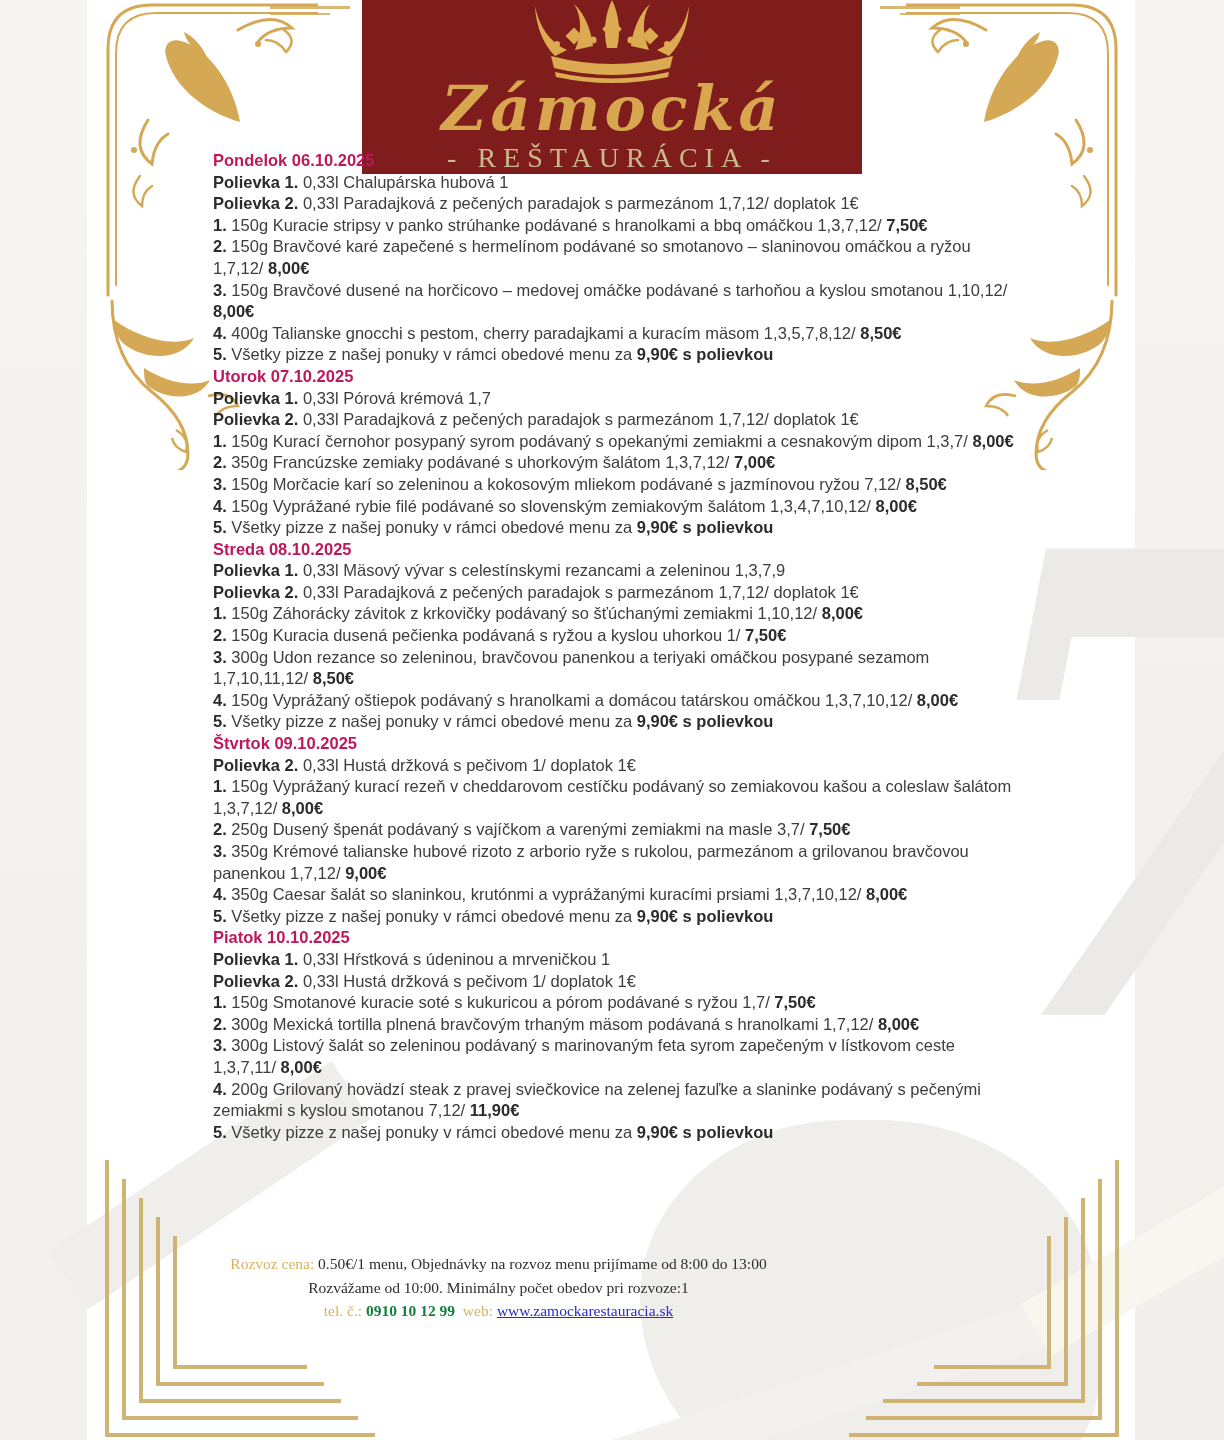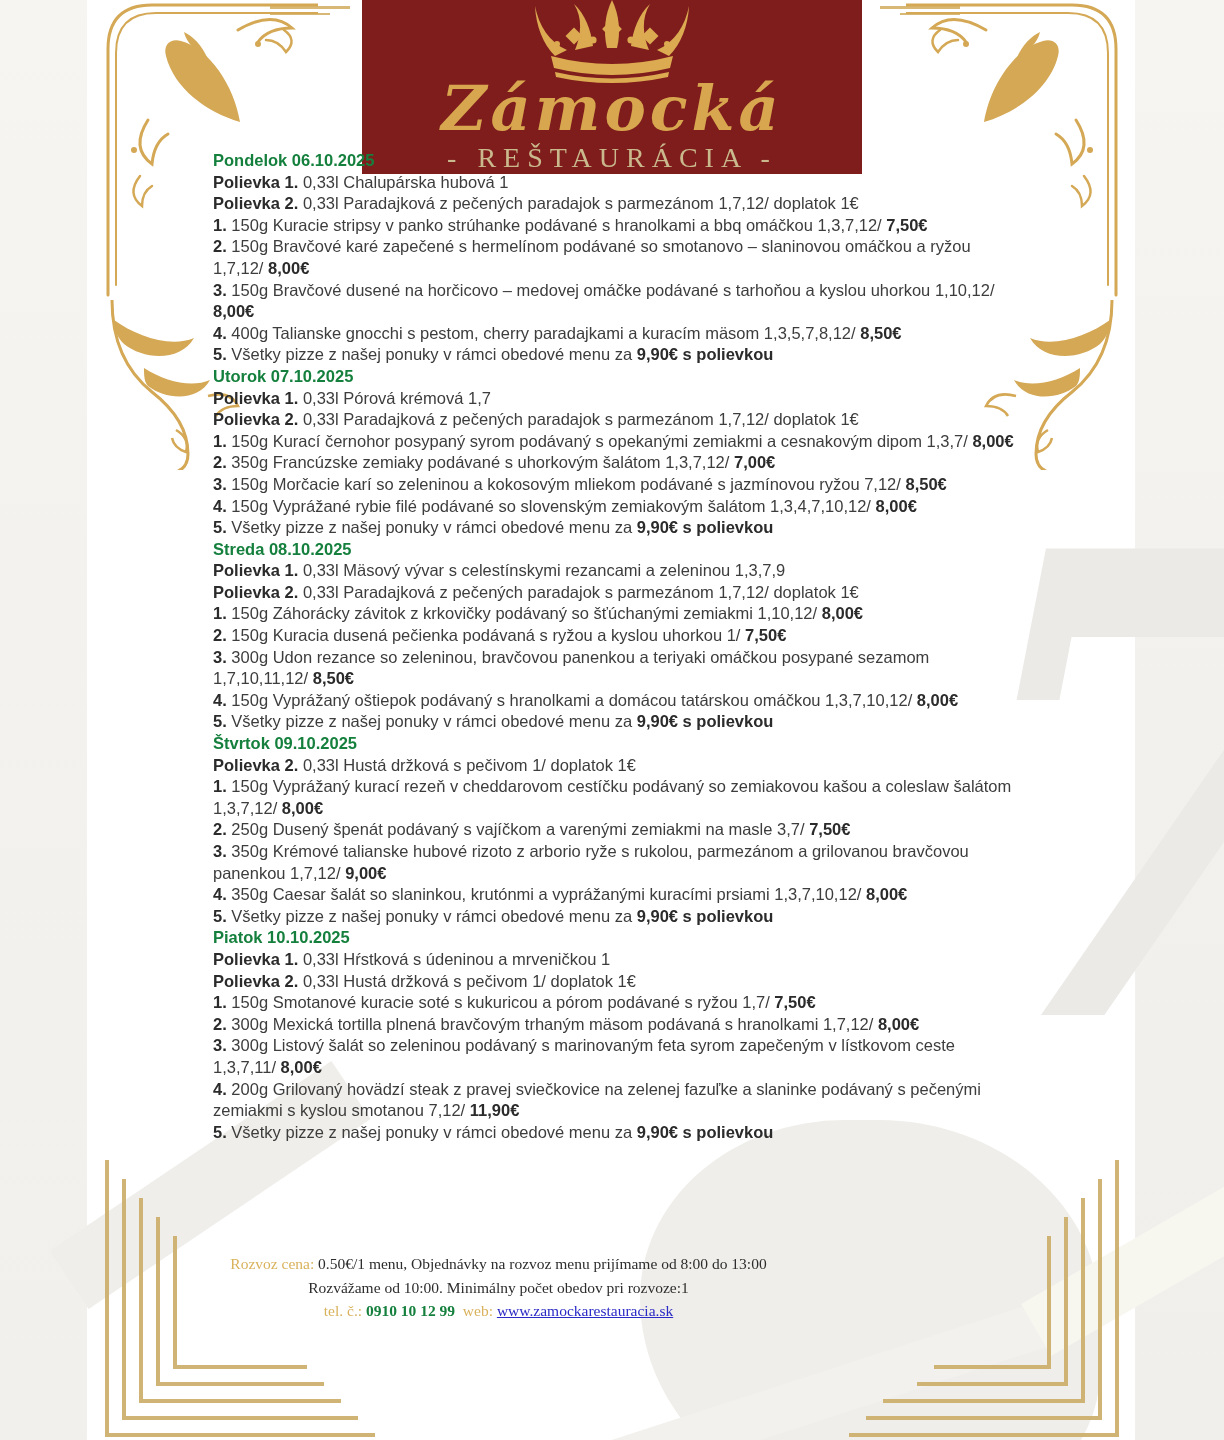--- a/index.html
+++ b/index.html
@@ -26,21 +26,21 @@
   #corner-br{transform:scaleX(-1);}
 
   
   #logo{position:absolute;left:362px;top:0;width:500px;text-align:center;background:#7f1d1d;}
   #crown{display:block;margin:0 auto;}
   #brand-script{font-family:"DejaVu Serif",serif;font-style:italic;font-weight:bold;font-size:62px;color:#d7a64e;letter-spacing:4px;line-height:1.0;margin-top:-6px;}
   #brand-subtitle{font-family:"Liberation Serif",serif;font-size:28px;color:#c9b98c;letter-spacing:7px;margin-top:2px;text-align:center;}
 
   
   #menu{position:absolute;left:213px;top:150px;width:806px;font-size:16.5px;line-height:21.6px;color:#3d3d3d;}
-  .day-heading{font-weight:bold;color:#15803d;}
+  .day-heading{font-weight:bold;color:#be185d;}
   .menu-line{}
   .b{font-weight:bold;color:#2b2b2b;}
   .gold{color:#d9b25c;}
   a.link{color:#2a2ac6;text-decoration:underline;}
 
   
   #footer{position:absolute;left:0;top:1252px;width:997px;text-align:center;
           font-family:"Liberation Serif",serif;font-size:15.5px;line-height:23.5px;color:#2d2d2d;}
   #footer .b{color:#15803d;}
 </style>
@@ -157,21 +157,21 @@
     <div id="brand-script">Zámocká</div>
     <div id="brand-subtitle">- REŠTAURÁCIA -</div>
   </div>
 
   <div id="menu">
       <div class="day-heading">Pondelok 06.10.2025</div>
       <div class="menu-line"><span class="b ">Polievka 1.</span><span class=""> 0,33l Chalupárska hubová 1</span></div>
       <div class="menu-line"><span class="b ">Polievka 2.</span><span class=""> 0,33l Paradajková z pečených paradajok s parmezánom 1,7,12/ doplatok 1€</span></div>
       <div class="menu-line"><span class="b ">1.</span><span class=""> 150g Kuracie stripsy v panko strúhanke podávané s hranolkami a bbq omáčkou 1,3,7,12/ </span><span class="b ">7,50€</span></div>
       <div class="menu-line"><span class="b ">2.</span><span class=""> 150g Bravčové karé zapečené s hermelínom podávané so smotanovo – slaninovou omáčkou a ryžou 1,7,12/ </span><span class="b ">8,00€</span></div>
-      <div class="menu-line"><span class="b ">3.</span><span class=""> 150g Bravčové dusené na horčicovo – medovej omáčke podávané s tarhoňou a kyslou uhorkou 1,10,12/ </span><span class="b ">8,00€</span></div>
+      <div class="menu-line"><span class="b ">3.</span><span class=""> 150g Bravčové dusené na horčicovo – medovej omáčke podávané s tarhoňou a kyslou smotanou 1,10,12/ </span><span class="b ">8,00€</span></div>
       <div class="menu-line"><span class="b ">4.</span><span class=""> 400g Talianske gnocchi s pestom, cherry paradajkami a kuracím mäsom 1,3,5,7,8,12/ </span><span class="b ">8,50€</span></div>
       <div class="menu-line"><span class="b ">5.</span><span class=""> Všetky pizze z našej ponuky v rámci obedové menu za </span><span class="b ">9,90€ s polievkou</span></div>
       <div class="day-heading">Utorok 07.10.2025</div>
       <div class="menu-line"><span class="b ">Polievka 1.</span><span class=""> 0,33l Pórová krémová 1,7</span></div>
       <div class="menu-line"><span class="b ">Polievka 2.</span><span class=""> 0,33l Paradajková z pečených paradajok s parmezánom 1,7,12/ doplatok 1€</span></div>
       <div class="menu-line"><span class="b ">1.</span><span class=""> 150g Kurací černohor posypaný syrom podávaný s opekanými zemiakmi a cesnakovým dipom 1,3,7/ </span><span class="b ">8,00€</span></div>
       <div class="menu-line"><span class="b ">2.</span><span class=""> 350g Francúzske zemiaky podávané s uhorkovým šalátom 1,3,7,12/ </span><span class="b ">7,00€</span></div>
       <div class="menu-line"><span class="b ">3.</span><span class=""> 150g Morčacie karí so zeleninou a kokosovým mliekom podávané s jazmínovou ryžou 7,12/ </span><span class="b ">8,50€</span></div>
       <div class="menu-line"><span class="b ">4.</span><span class=""> 150g Vyprážané rybie filé podávané so slovenským zemiakovým šalátom 1,3,4,7,10,12/ </span><span class="b ">8,00€</span></div>
       <div class="menu-line"><span class="b ">5.</span><span class=""> Všetky pizze z našej ponuky v rámci obedové menu za </span><span class="b ">9,90€ s polievkou</span></div>

